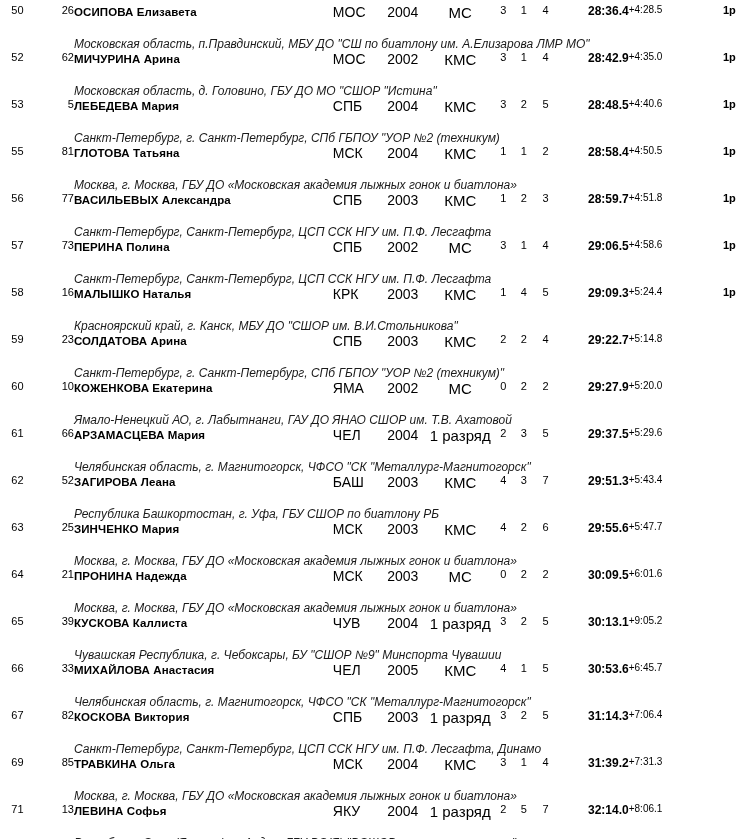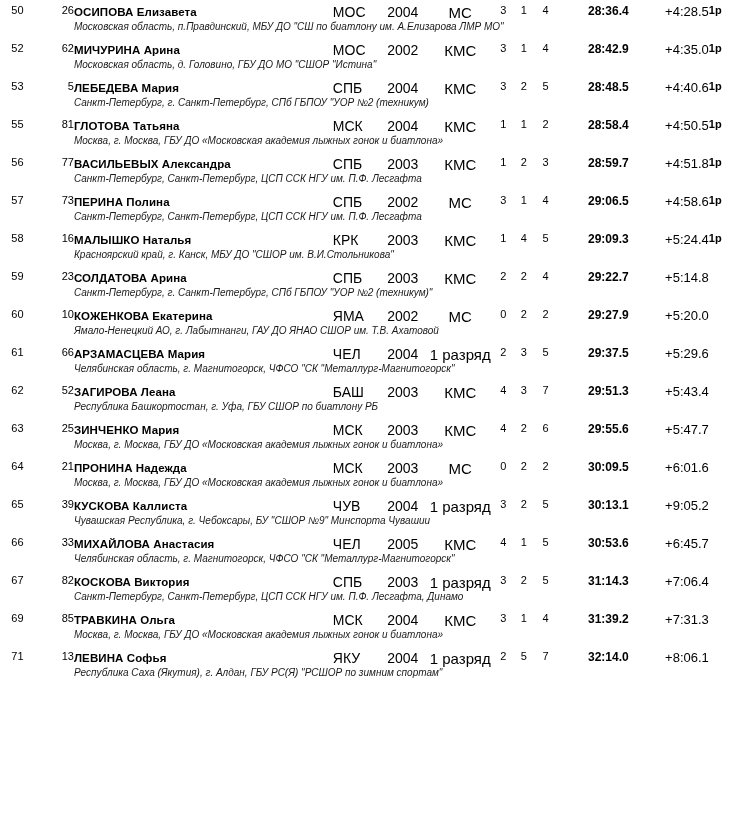--- a/index.html
+++ b/index.html
@@ -33,36 +33,37 @@
   .c-place   { width: 34px; text-align: center; font-size: 11px; padding-top: 3px; }
   .c-bib     { width: 38px; text-align: right; font-size: 11px; padding-top: 3px; }
   .c-athlete { width: 252px; padding-left: 4px; }
   .c-region  { width: 44px;  text-align: left; font-size: 14px; padding-top: 3px; }
   .c-year    { width: 48px;  text-align: center; font-size: 14px; padding-top: 3px; }
   .c-rank    { width: 64px;  text-align: center; font-size: 15px; padding-top: 3px; }
   .c-p1      { width: 20px;  text-align: center; font-size: 11px; padding-top: 3px; }
   .c-p2      { width: 20px;  text-align: center; font-size: 11px; padding-top: 3px; }
   .c-p3      { width: 22px;  text-align: center; font-size: 11px; padding-top: 3px; }
   .c-time    { width: 70px;  text-align: right; font-size: 12px; font-weight: bold; padding-top: 3px; padding-right: 6px; }
-  .c-behind  { width: 78px;  text-align: right; font-size: 13px; padding-top: 3px; padding-right: 10px; }
-  .c-badge   { width: 40px;  text-align: left; font-size: 11px; font-weight: bold; padding-top: 3px; padding-left: 6px; }
+  .c-behind  { width: 78px;  text-align: left; font-size: 10px; padding-top: 3px; padding-right: 10px; }
+  .c-badge   { width: 40px;  text-align: center; font-size: 11px; font-weight: bold; padding-top: 3px; padding-left: 6px; }
 
   .athlete-name {
     font-size: 11.5px;
     font-weight: bold;
     letter-spacing: 0.1px;
     padding-top: 2px;
     white-space: nowrap;
   }
   .athlete-club {
-    font-size: 10px;
+    font-size: 12px;
     font-style: italic;
     color: #1a1a1a;
     padding-top: 3px;
     white-space: nowrap;
+    margin-top: 16px;
   }
 </style>
 </head>
 <body>
 
 <div class="sheet">
 
   <table class="results">
     <tbody>
         <tr class="result-row">

